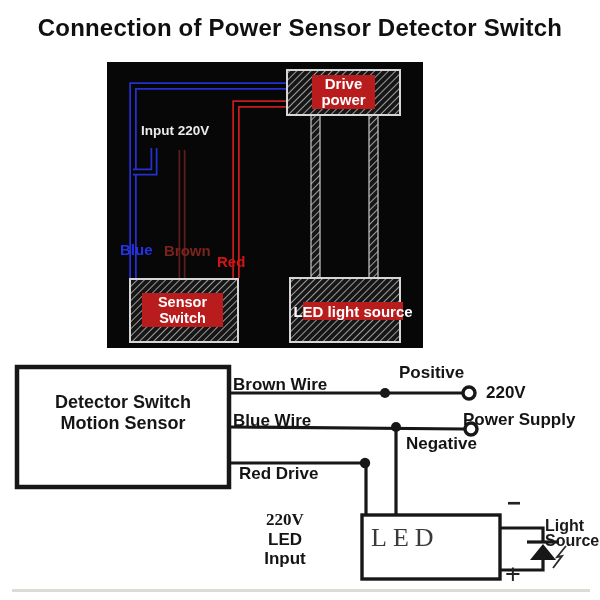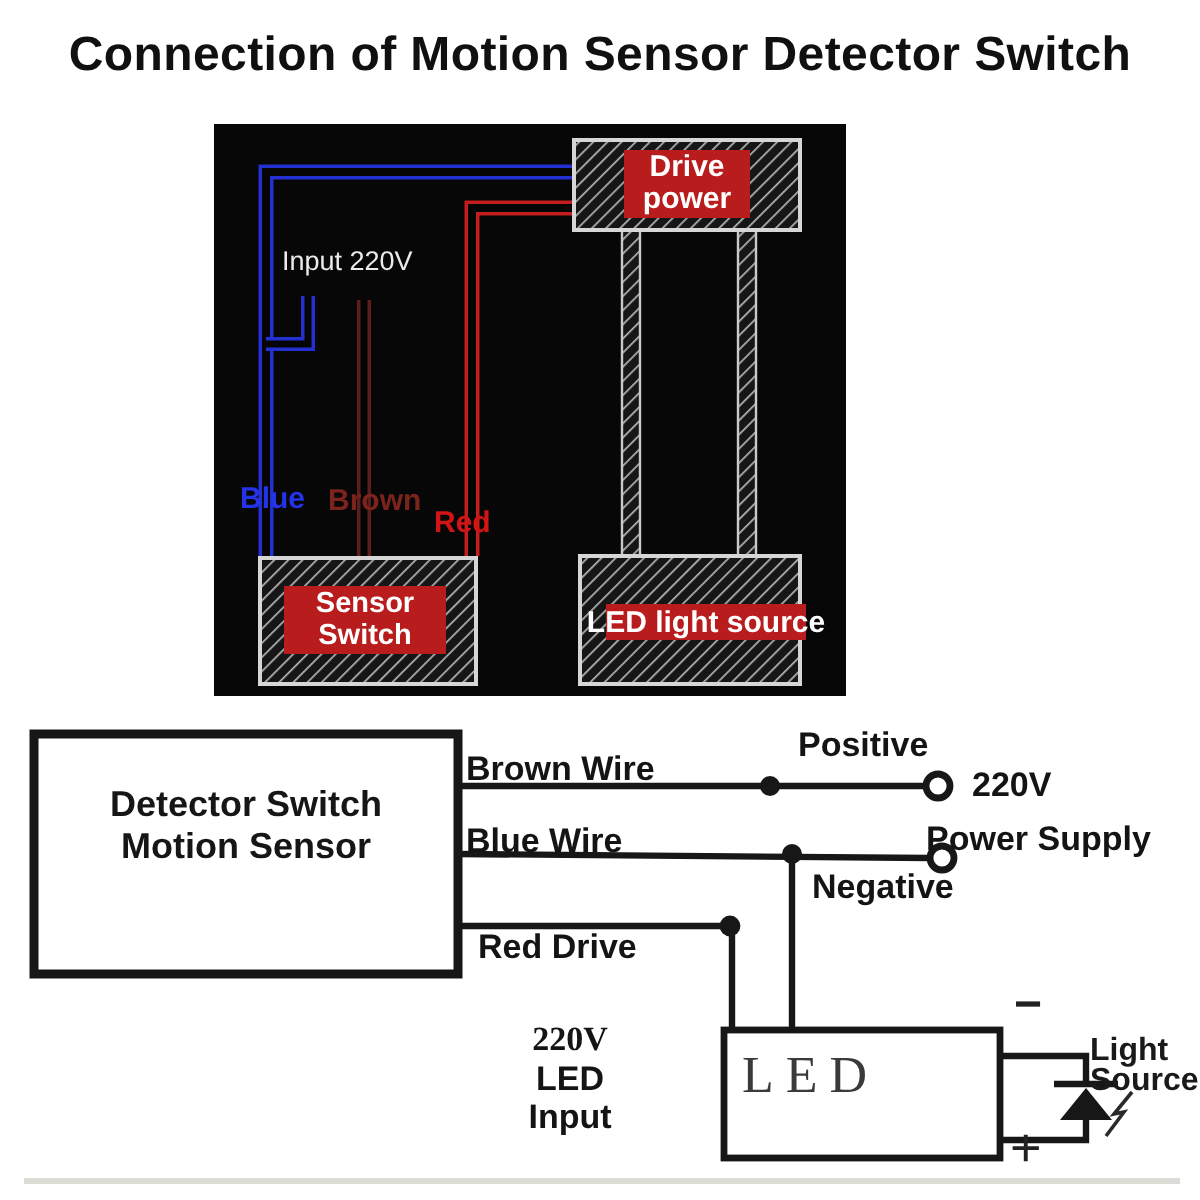--- a/index.html
+++ b/index.html
@@ -5,21 +5,21 @@
   html,body{margin:0;padding:0;background:#fff;}
   .stage{position:relative;width:600px;height:600px;background:#fff;overflow:hidden;
          font-family:"Liberation Sans", sans-serif;color:#111;}
   .title{position:absolute;top:14px;left:0;width:600px;text-align:center;
          font-size:24px;font-weight:800;letter-spacing:.2px;color:#101010;}
 
   
   .panel{position:absolute;left:107px;top:62px;width:316px;height:286px;
          background:var(--panelBg,#070707);}
   .panel svg{position:absolute;left:0;top:0;}
-  .p-label{position:absolute;color:#eceaea;font-size:13.5px;font-weight:400;white-space:nowrap;}
+  .p-label{position:absolute;color:#eceaea;font-size:13.5px;font-weight:700;white-space:nowrap;}
   .p-box-label{position:absolute;background:#b91c1c;color:#fff;font-weight:700;
                display:flex;align-items:center;justify-content:center;text-align:center;}
   .drive{left:205px;top:13px;width:63px;height:34px;font-size:15px;line-height:16px;}
   .sensor{left:35px;top:231px;width:81px;height:34px;font-size:14.5px;line-height:16px;font-weight:600;}
   .ledsrc{left:196px;top:240px;width:100px;height:18px;font-size:15px;white-space:nowrap;}
   .wire-name{position:absolute;font-weight:700;font-size:15px;white-space:nowrap;}
   .wn-blue{left:13px;top:179px;color:var(--blueLabel,#2433e8);}
   .wn-brown{left:57px;top:180px;color:var(--brownLabel,#7c241c);}
   .wn-red{left:110px;top:181px;color:var(--redLabel,#d31414);margin-top:10px;}
   .wire-outer{fill:none;stroke-linejoin:miter;stroke-linecap:butt;}
@@ -48,21 +48,21 @@
                 line-height:14.5px;color:#1a1a1a;}
   .minus{position:absolute;left:507px;top:489px;font-size:24px;font-weight:600;color:#222;}
   .plus{position:absolute;left:505px;top:559px;font-size:27px;font-weight:400;color:#222;}
   .shadow-line{position:absolute;left:12px;top:589px;width:578px;height:3px;background:#dcdcd6;}
 </style>
 </head>
 <body>
 
 <div class="stage">
 
-  <div class="title">Connection of Motion Sensor Detector Switch</div>
+  <div class="title">Connection of Power Sensor Detector Switch</div>
 
   <div class="panel">
     <svg width="316" height="286" viewBox="0 0 316 286">
       <defs>
         <pattern id="hatch" width="5" height="5" patternUnits="userSpaceOnUse" patternTransform="rotate(45)">
           <rect width="5" height="5" fill="#161616"></rect>
           <line x1="0" y1="0" x2="0" y2="5" stroke="#b5b5b5" stroke-width="1.7"></line>
         </pattern>
       </defs>
 

